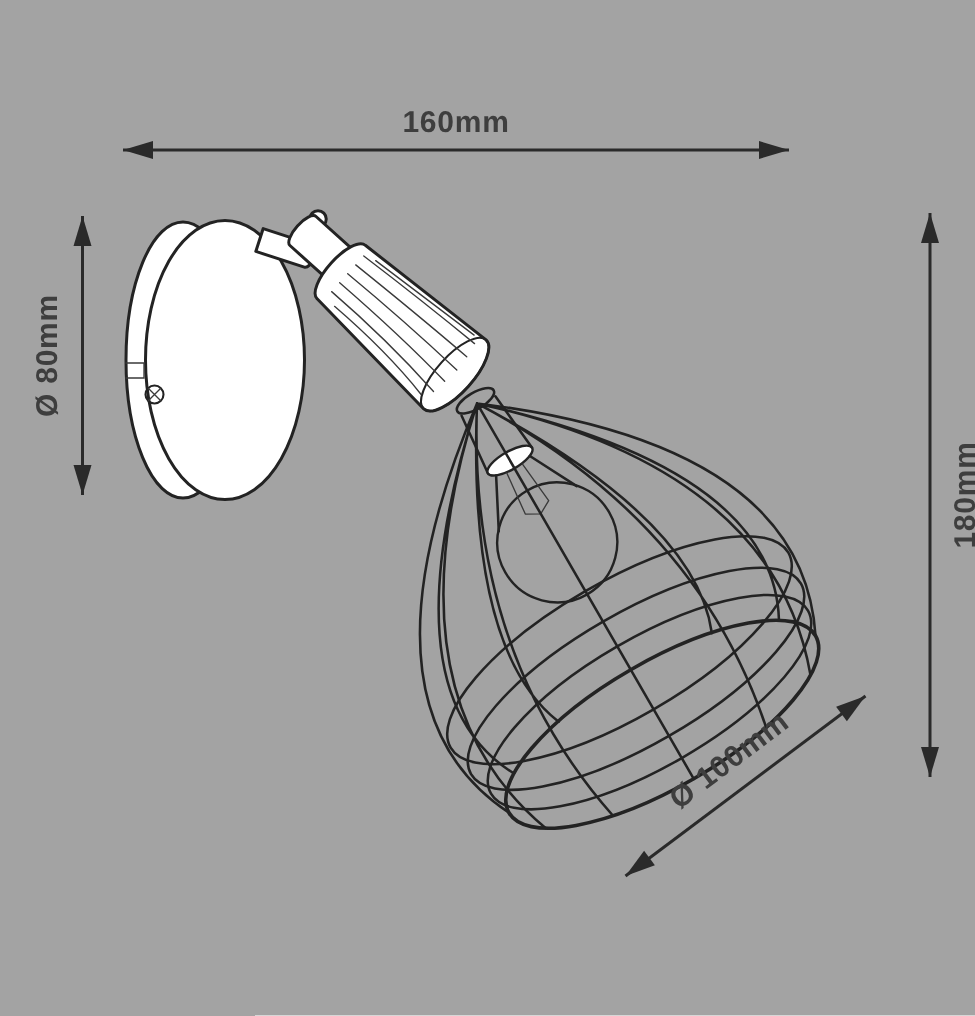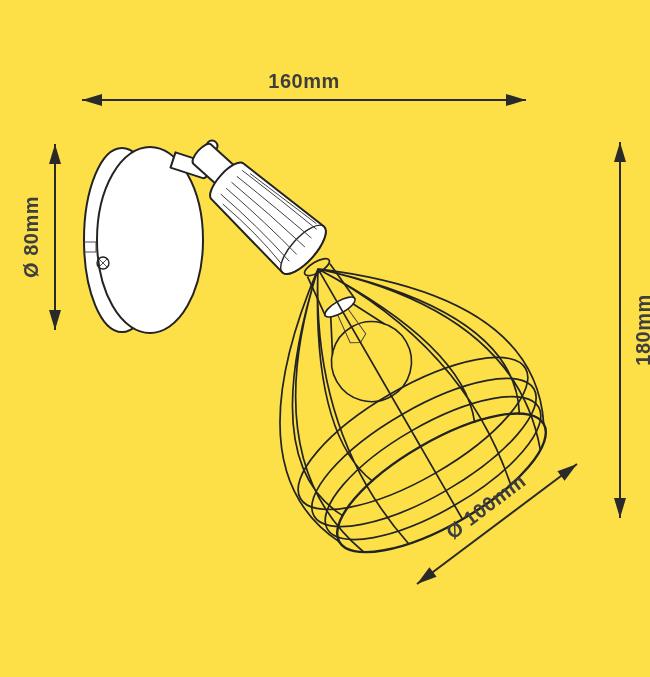--- a/index.html
+++ b/index.html
@@ -5,21 +5,21 @@
   html, body {
     margin: 0;
     padding: 0;
     background: #ffffff;
     font-family: "Liberation Sans", sans-serif;
   }
   .stage {
     position: relative;
     width: 650px;
     height: 677px;
-    background: #fde047;
+    background: #a3a3a3;
     overflow: hidden;
     text-align: right;
   }
   svg { display: block; }
 
   .dim-line {
     stroke: #2a2a2a;
     stroke-width: 2;
     fill: none;
   }

